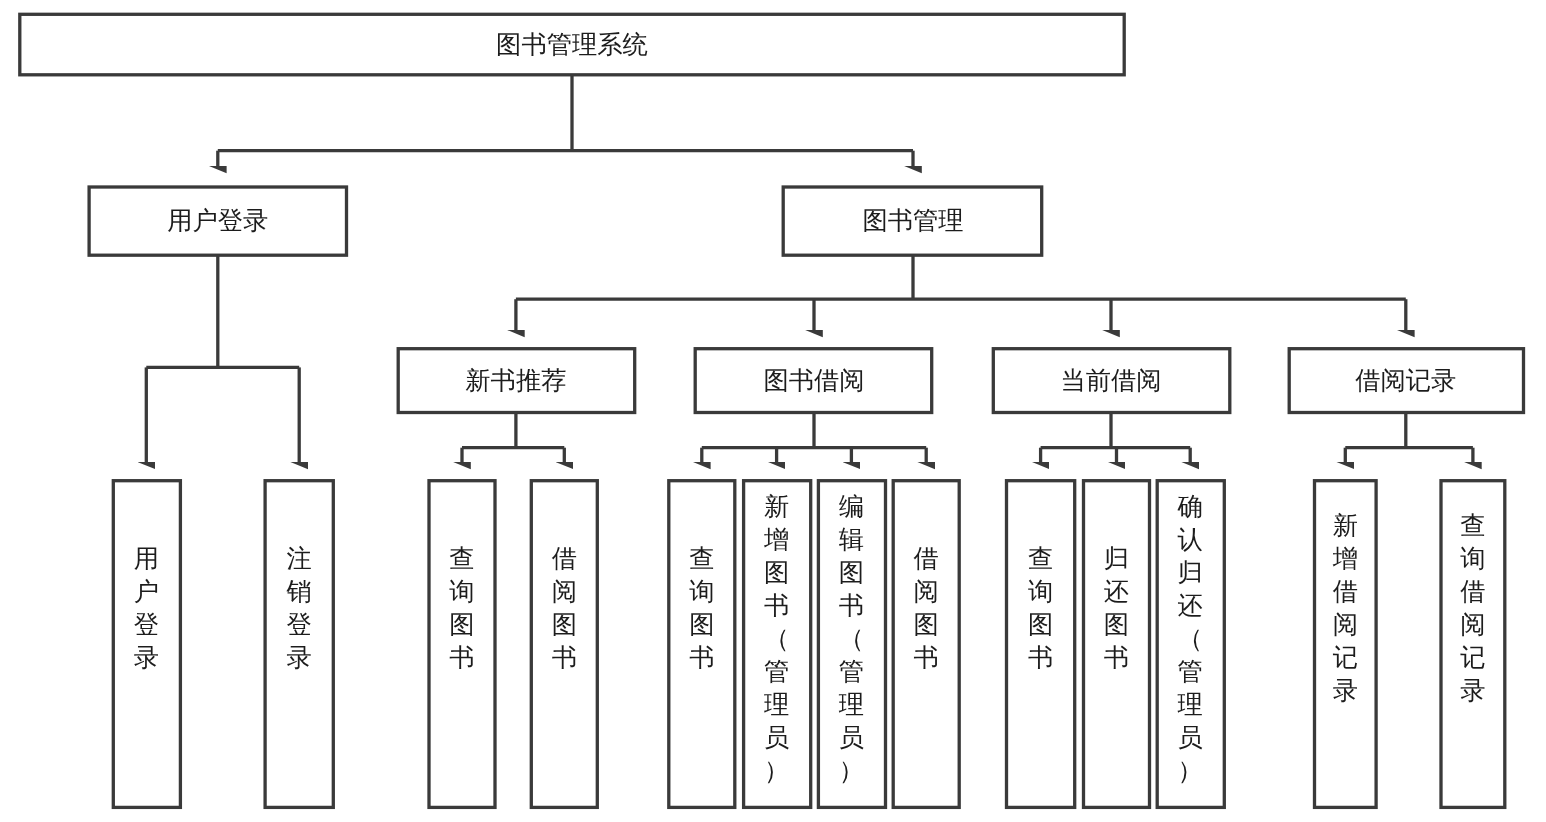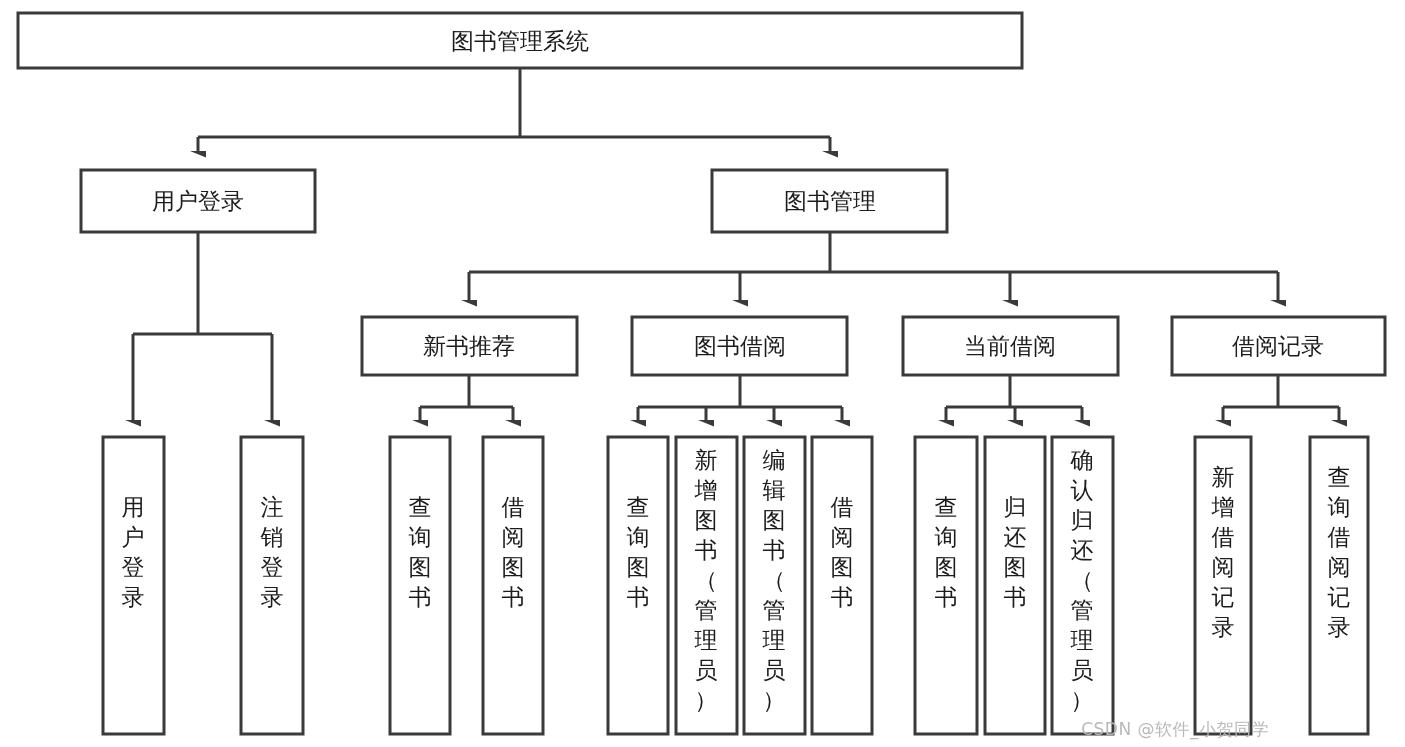--- a/index.html
+++ b/index.html
@@ -198,14 +198,13 @@
     <g>
       <rect class="node-box" x="1195" y="437" width="56" height="297"></rect>
       <text class="node-label-vertical" x="1223" y="485"><tspan x="1223" dy="0">新</tspan><tspan x="1223" dy="30">增</tspan><tspan x="1223" dy="30">借</tspan><tspan x="1223" dy="30">阅</tspan><tspan x="1223" dy="30">记</tspan><tspan x="1223" dy="30">录</tspan></text>
     </g>
     <g>
       <rect class="node-box" x="1310" y="437" width="58" height="297"></rect>
       <text class="node-label-vertical" x="1339" y="485"><tspan x="1339" dy="0">查</tspan><tspan x="1339" dy="30">询</tspan><tspan x="1339" dy="30">借</tspan><tspan x="1339" dy="30">阅</tspan><tspan x="1339" dy="30">记</tspan><tspan x="1339" dy="30">录</tspan></text>
     </g>
   </svg>
 
-  <div class="watermark">CSDN @软件_小贺同学</div>
 </div>
 
 </body></html>

